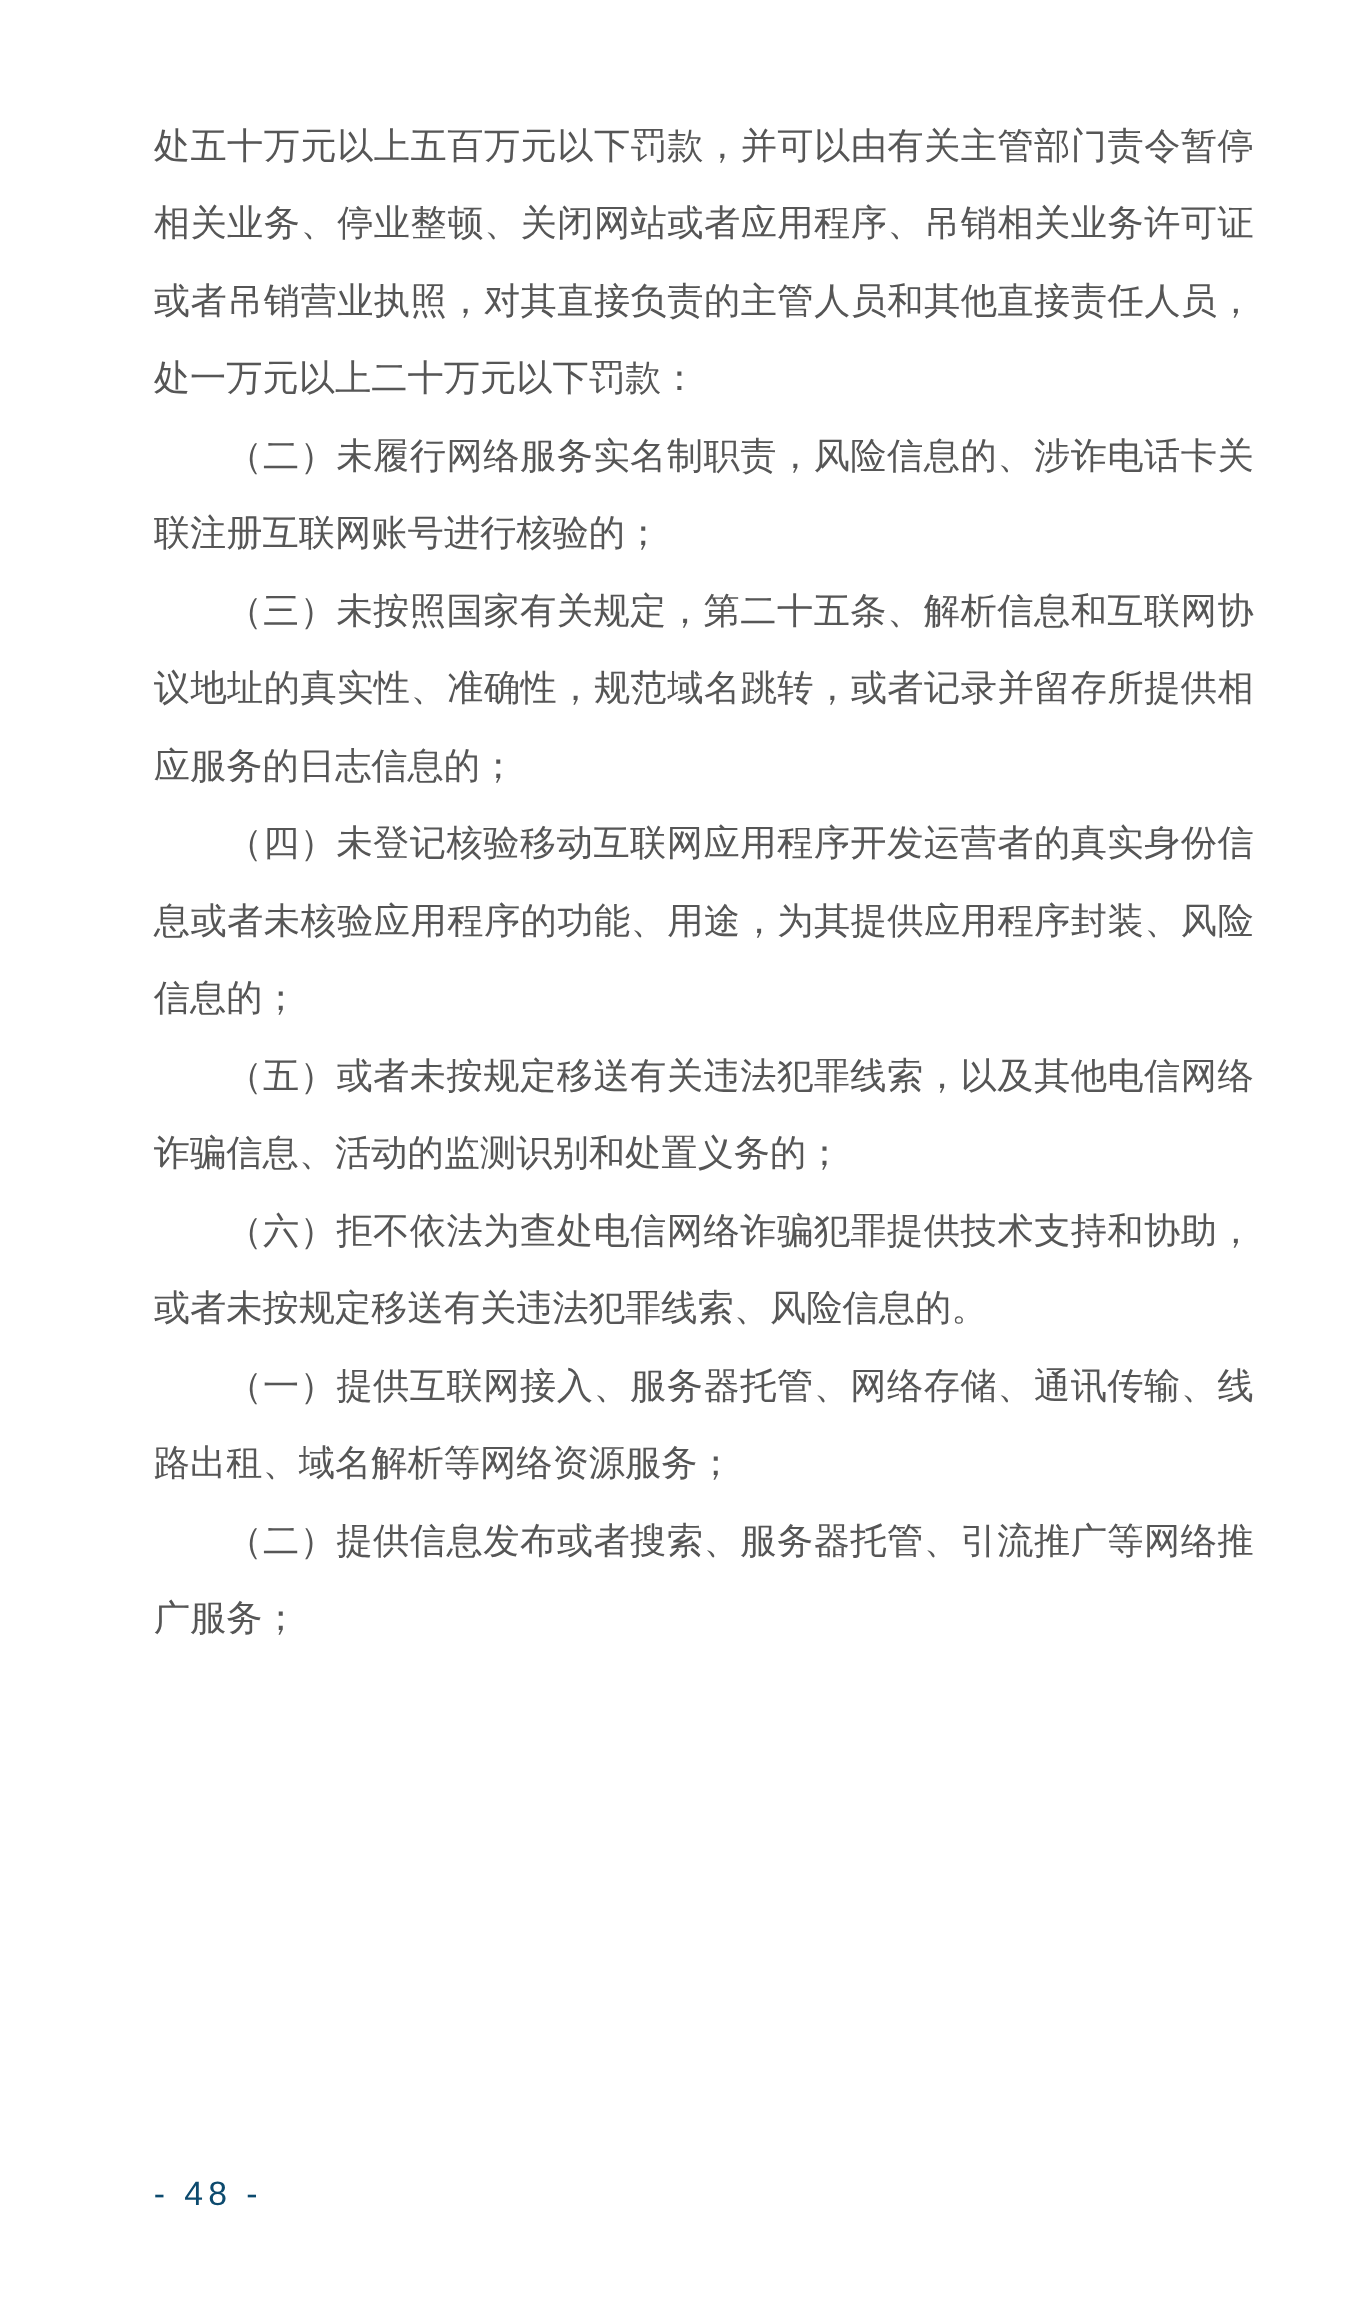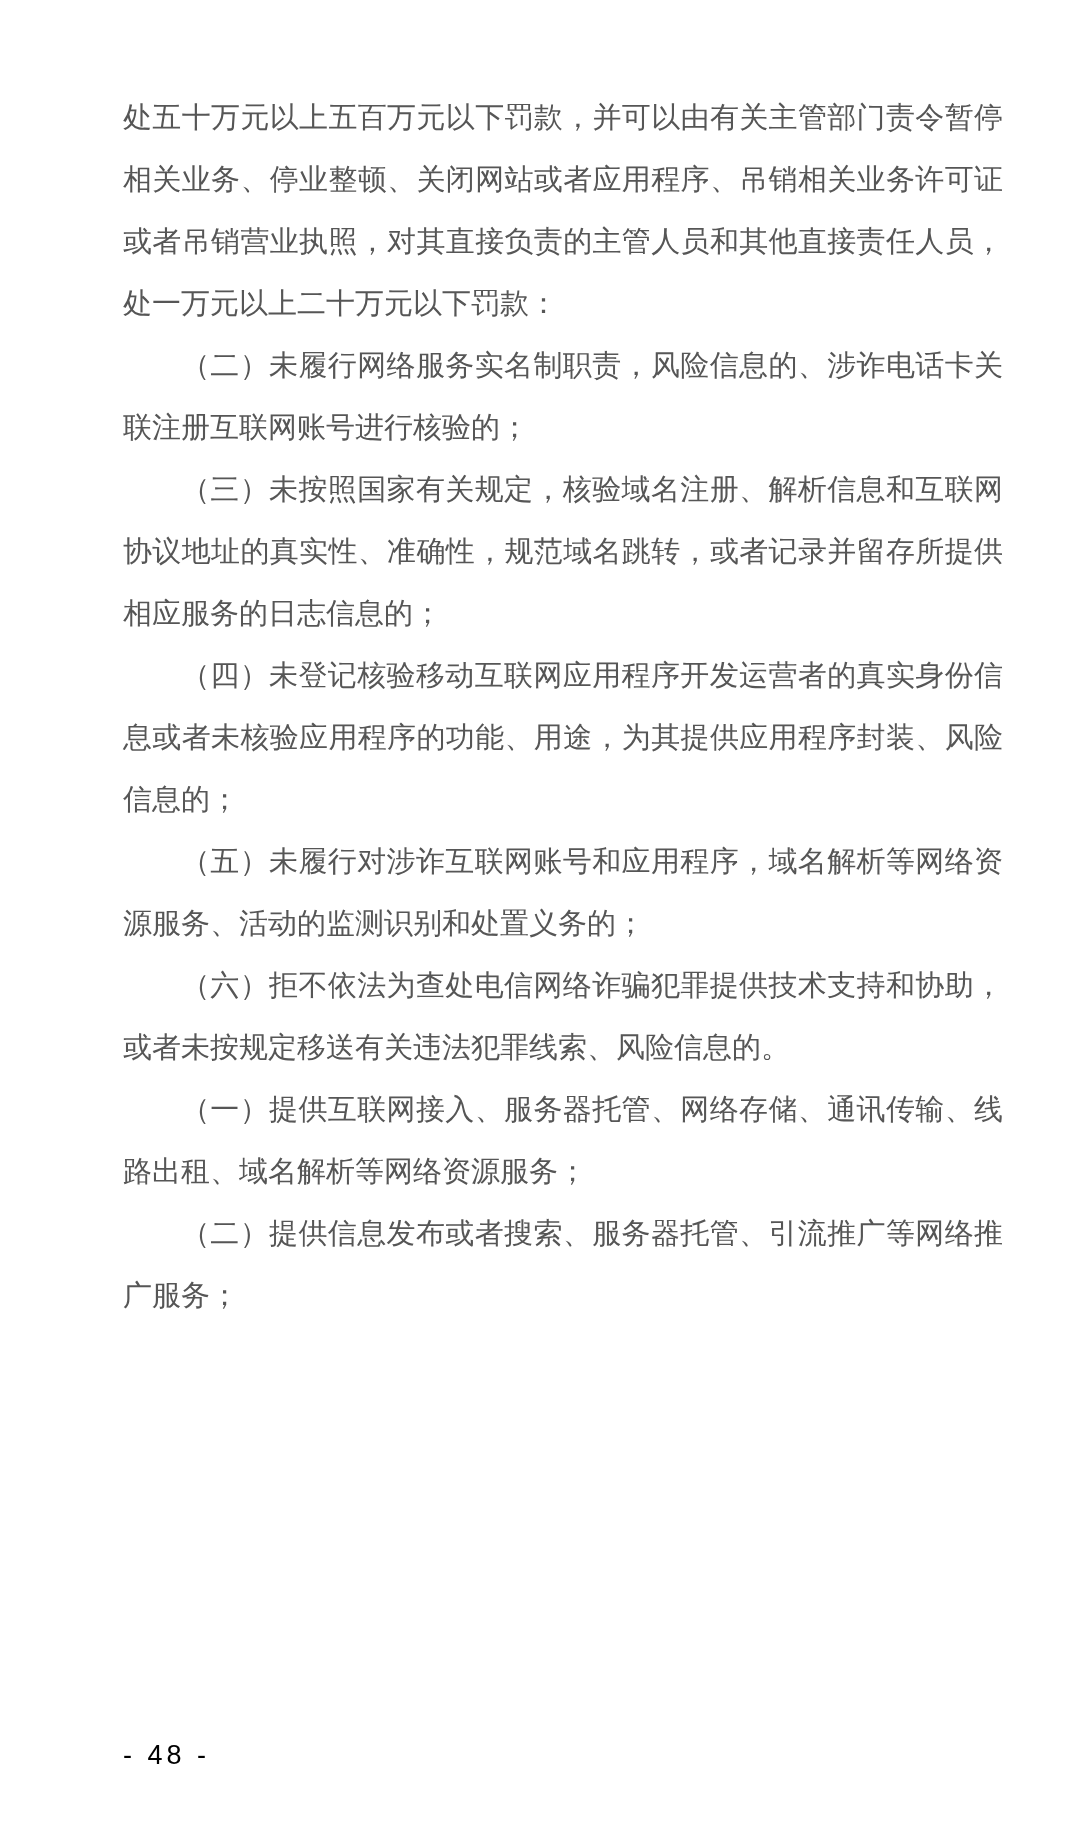--- a/index.html
+++ b/index.html
@@ -35,33 +35,33 @@
   }
   .text-block p.indent {
     text-indent: 2em;
   }
   .page-number {
     position: absolute;
     left: 103px;
     top: 1740px;
     font-size: 27px;
     line-height: 30px;
-    color: #000000;
+    color: #0c4a6e;
     letter-spacing: 4px;
     font-weight: 300;
   }
 </style>
 </head>
 <body>
 
 <div class="page">
   <div class="text-block">
     <p>处五十万元以上五百万元以下罚款，并可以由有关主管部门责令暂停相关业务、停业整顿、关闭网站或者应用程序、吊销相关业务许可证或者吊销营业执照，对其直接负责的主管人员和其他直接责任人员，处一万元以上二十万元以下罚款：</p>
     <p class="indent">（二）未履行网络服务实名制职责，风险信息的、涉诈电话卡关联注册互联网账号进行核验的；</p>
-    <p class="indent">（三）未按照国家有关规定，核验域名注册、解析信息和互联网协议地址的真实性、准确性，规范域名跳转，或者记录并留存所提供相应服务的日志信息的；</p>
+    <p class="indent">（三）未按照国家有关规定，第二十五条、解析信息和互联网协议地址的真实性、准确性，规范域名跳转，或者记录并留存所提供相应服务的日志信息的；</p>
     <p class="indent">（四）未登记核验移动互联网应用程序开发运营者的真实身份信息或者未核验应用程序的功能、用途，为其提供应用程序封装、风险信息的；</p>
-    <p class="indent">（五）未履行对涉诈互联网账号和应用程序，域名解析等网络资源服务、活动的监测识别和处置义务的；</p>
+    <p class="indent">（五）或者未按规定移送有关违法犯罪线索，以及其他电信网络诈骗信息、活动的监测识别和处置义务的；</p>
     <p class="indent">（六）拒不依法为查处电信网络诈骗犯罪提供技术支持和协助，或者未按规定移送有关违法犯罪线索、风险信息的。</p>
     <p class="indent">（一）提供互联网接入、服务器托管、网络存储、通讯传输、线路出租、域名解析等网络资源服务；</p>
     <p class="indent">（二）提供信息发布或者搜索、服务器托管、引流推广等网络推广服务；</p>
   </div>
   <div class="page-number">- 48 -</div>
 </div>
 
 </body></html>

